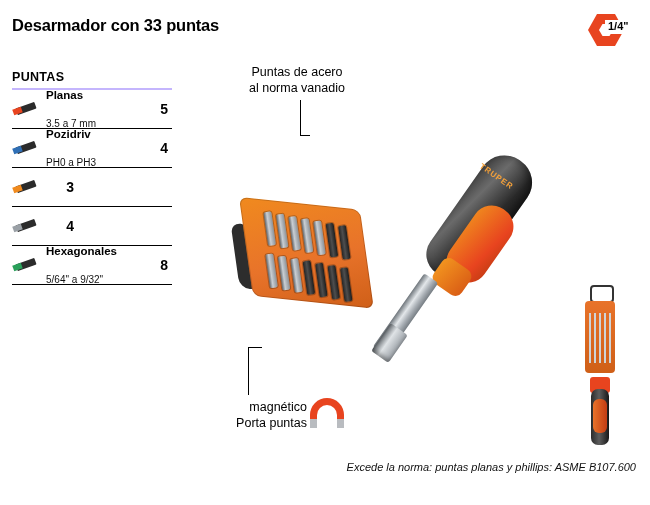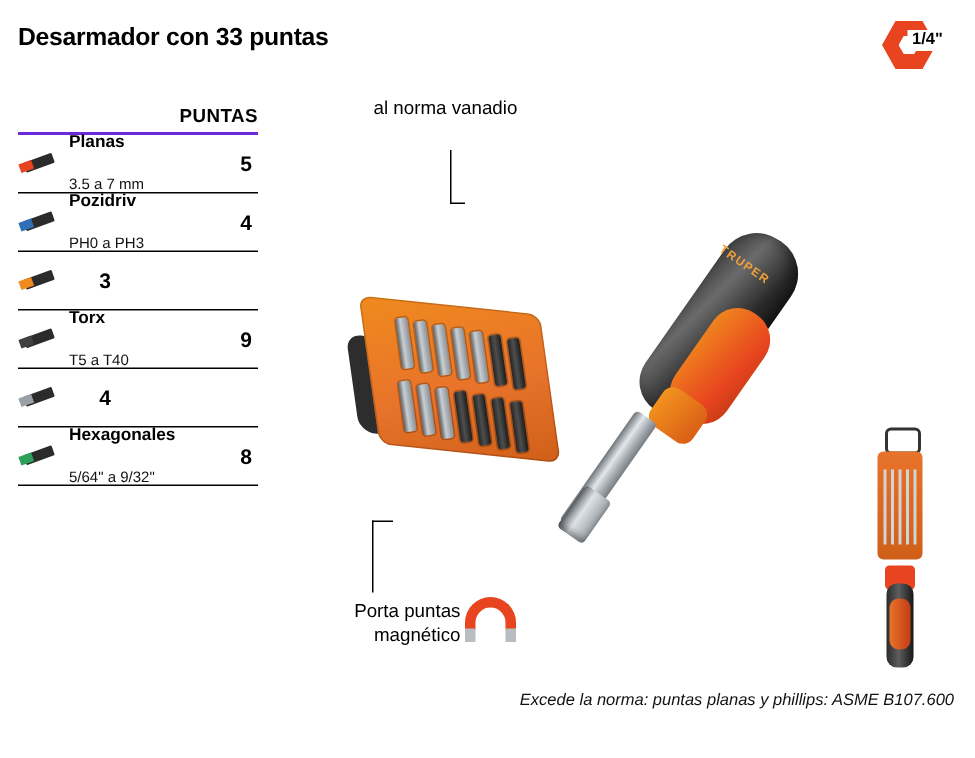--- a/index.html
+++ b/index.html
@@ -68,22 +68,21 @@
     position: absolute;
     left: 12px;
     top: 70px;
     width: 160px;
   }
   .bits-header {
     font-size: 12.5px;
     font-weight: bold;
     letter-spacing: 0.3px;
     padding-bottom: 4px;
-    border-bottom: 2px solid #6d28d9;
-    text-align: right;
+    border-bottom: 2px solid #c4b5fd;
   }
   .bit-row {
     display: flex;
     align-items: center;
     height: 38px;
     border-bottom: 1px solid #000;
   }
   .bit-icon {
     width: 30px;
     height: 26px;
@@ -458,31 +457,20 @@
   </div>
 
   <div class="bit-row">
     <div class="bit-icon orange">
       <span class="shaft"></span>
         <span class="tip"></span>
     </div>
     <div class="bit-qty">3</div>
   </div>
 
-  <div class="bit-row">
-    <div class="bit-icon dark">
-      <span class="shaft"></span>
-        <span class="tip"></span>
-    </div>
-    <div class="bit-text">
-      <div class="bit-name">Torx</div>
-      <div class="bit-range">T5 a T40</div>
-    </div>
-    <div class="bit-qty">9</div>
-  </div>
 
   <div class="bit-row">
     <div class="bit-icon gray">
       <span class="shaft"></span>
         <span class="tip"></span>
     </div>
     <div class="bit-qty">4</div>
   </div>
 
   <div class="bit-row">
@@ -492,20 +480,21 @@
     </div>
     <div class="bit-text">
       <div class="bit-name">Hexagonales</div>
       <div class="bit-range">5/64" a 9/32"</div>
     </div>
     <div class="bit-qty">8</div>
   </div>
 </div>
 
 <div class="callout callout-steel">
+  <div>Puntas de acero</div>
   <div>al norma vanadio</div>
 </div>
 <div class="leader-steel"></div>
 <div class="leader-steel-foot"></div>
 
 <div class="product">
 
   <div class="holder">
     <div class="strap"></div>
     <div class="case"></div>
@@ -531,22 +520,22 @@
     <div class="brand-stamp">TRUPER</div>
     <div class="collar"></div>
     <div class="shaft"></div>
     <div class="socket"></div>
   </div>
 </div>
 
 <div class="leader-magnet-head"></div>
 <div class="leader-magnet"></div>
 <div class="callout callout-magnet">
+  <div>magnético</div>
   <div>Porta puntas</div>
-  <div>magnético</div>
 </div>
 <div class="magnet-icon">
   <div class="body"></div>
   <div class="leg-l"></div>
   <div class="leg-r"></div>
 </div>
 
 <div class="package">
   <div class="card"></div>
   <div class="hang"></div>

